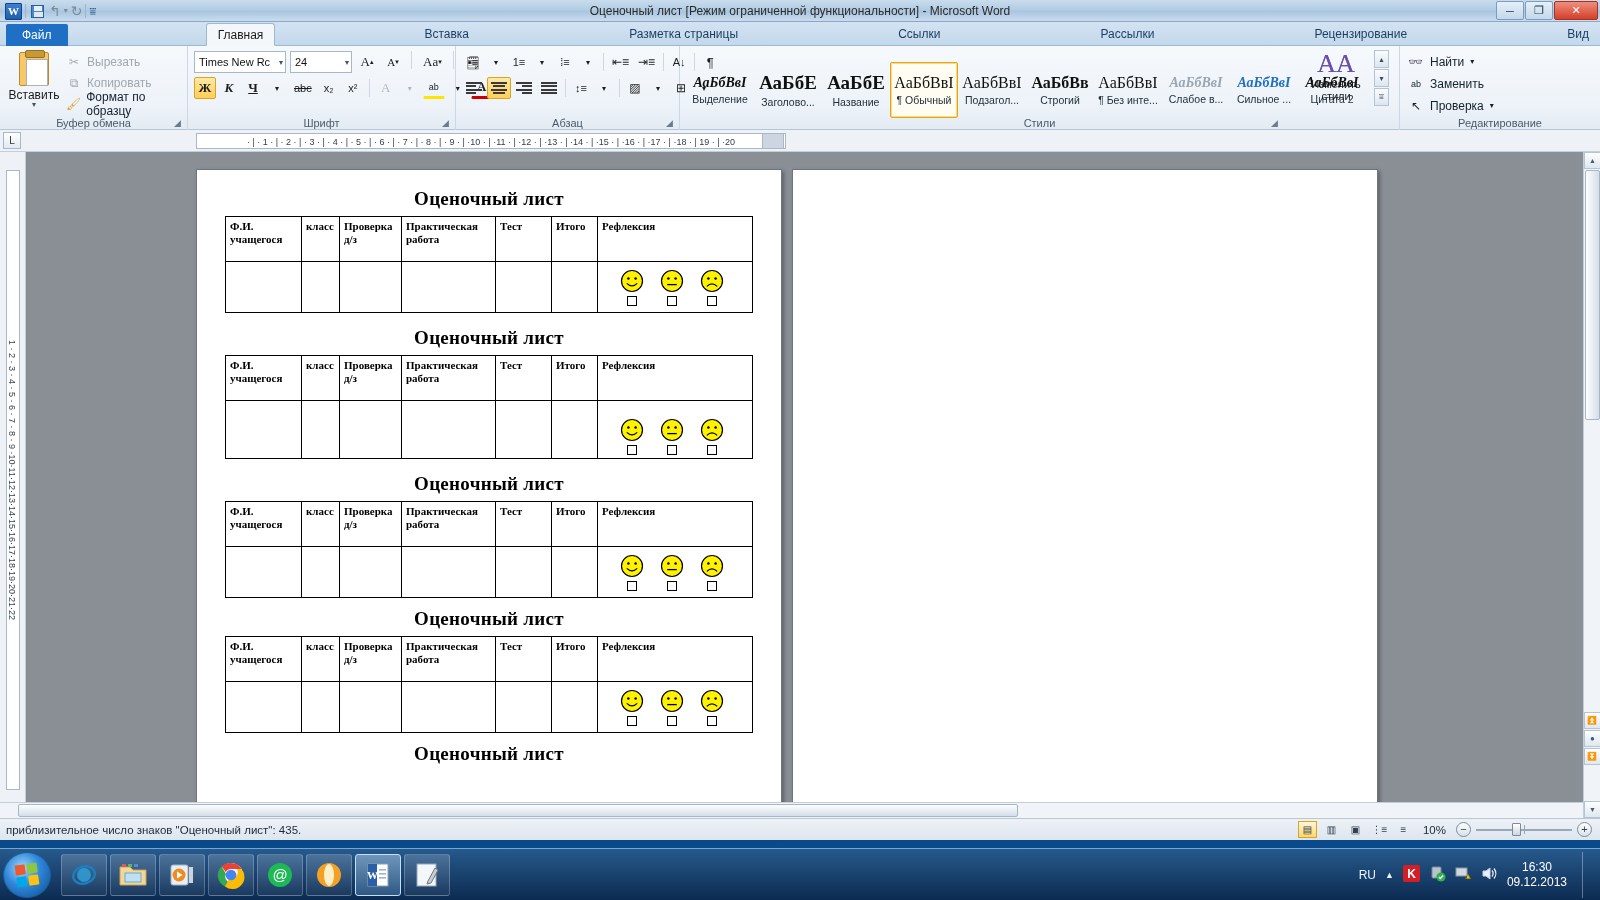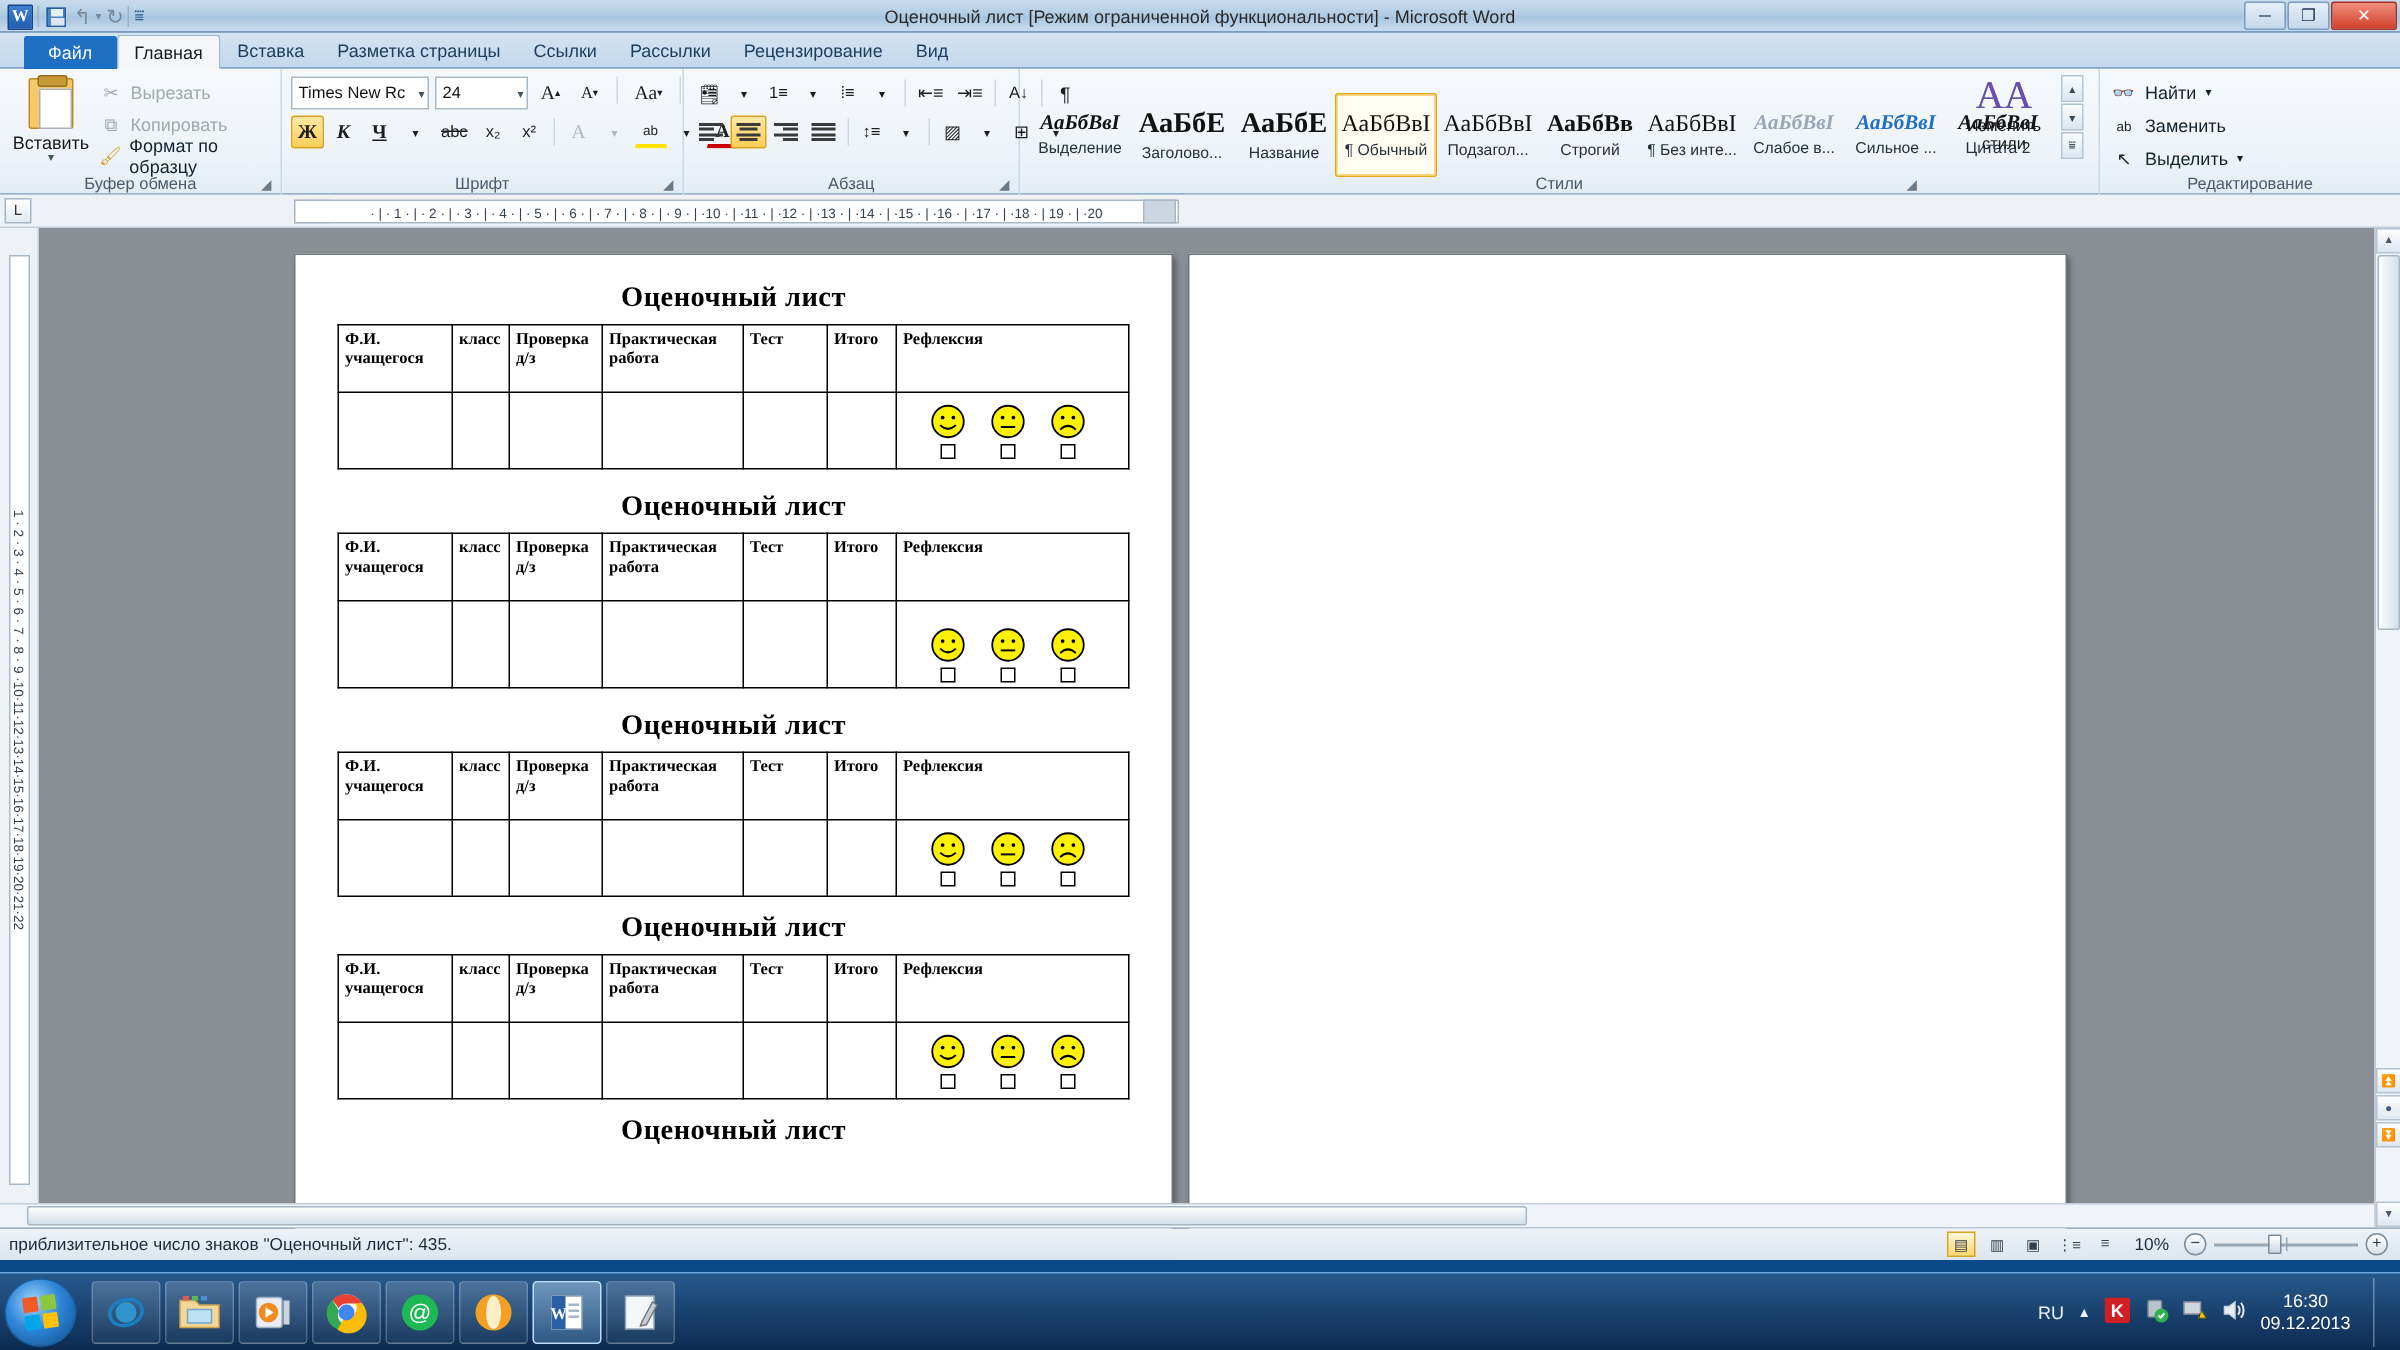--- a/index.html
+++ b/index.html
@@ -41,21 +41,21 @@
             background:linear-gradient(to bottom,#e5eff8,#c4d8ea);
             display:flex;align-items:center;justify-content:center;font-size:11px;color:#16334f;}
   .tb-btn.close { background:linear-gradient(to bottom,#ef8f7e,#d2402a); border-color:#a8301e; color:#fff; width:44px;}
 
   
   .tabbar {
     position:absolute; left:0; top:22px; width:1600px; height:24px;
     background: linear-gradient(to bottom,#d3e3f2,#c3d8ec);
     border-bottom: 1px solid #9cb8d2;
   }
-  .tabs { display:flex; align-items:flex-end; height:24px; padding-left:16px; }
+  .tabs { display:flex; align-items:flex-end; height:24px; padding-left:6px;justify-content:space-between; }
   .tab {
     height:23px; line-height:23px; padding:0 11px; font-size:12px; color:#1c3c5e; cursor:default;
   }
   .tab.file { background:#1f6fc4; color:#fff; font-weight:normal; border-radius:2px 2px 0 0; padding:0 16px; height:22px; line-height:22px;}
   .tab.active { background:#f4f7fa; border:1px solid #9cb8d2; border-bottom:1px solid #f4f7fa; border-radius:3px 3px 0 0; color:#1a1a1a;}
 
   
   .ribbon {
     position:absolute; left:0; top:46px; width:1600px; height:84px;
     background: linear-gradient(to bottom,#f6f9fc 0%, #eef3f9 70%, #e3ebf3 100%);
@@ -443,21 +443,21 @@
         <span class="mini-ico">👓</span>
         <span>Найти</span>
         <span style="font-size:8px">▾</span>
       </div>
       <div class="ed-item" style="top:27px">
         <span class="mini-ico" style="font-size:9px">ab</span>
         <span>Заменить</span>
       </div>
       <div class="ed-item" style="top:49px">
         <span class="mini-ico">↖</span>
-        <span>Выделить</span>
+        <span>Проверка</span>
         <span style="font-size:8px">▾</span>
       </div>
       <div class="grp-label">Редактирование</div>
     </div>
   </div>
 
   <div class="ruler-h">
     <div class="corner-btn">L</div>
     <div class="ruler-gray" style="left:196px;width:24px"></div>
     <div class="ruler-track">

